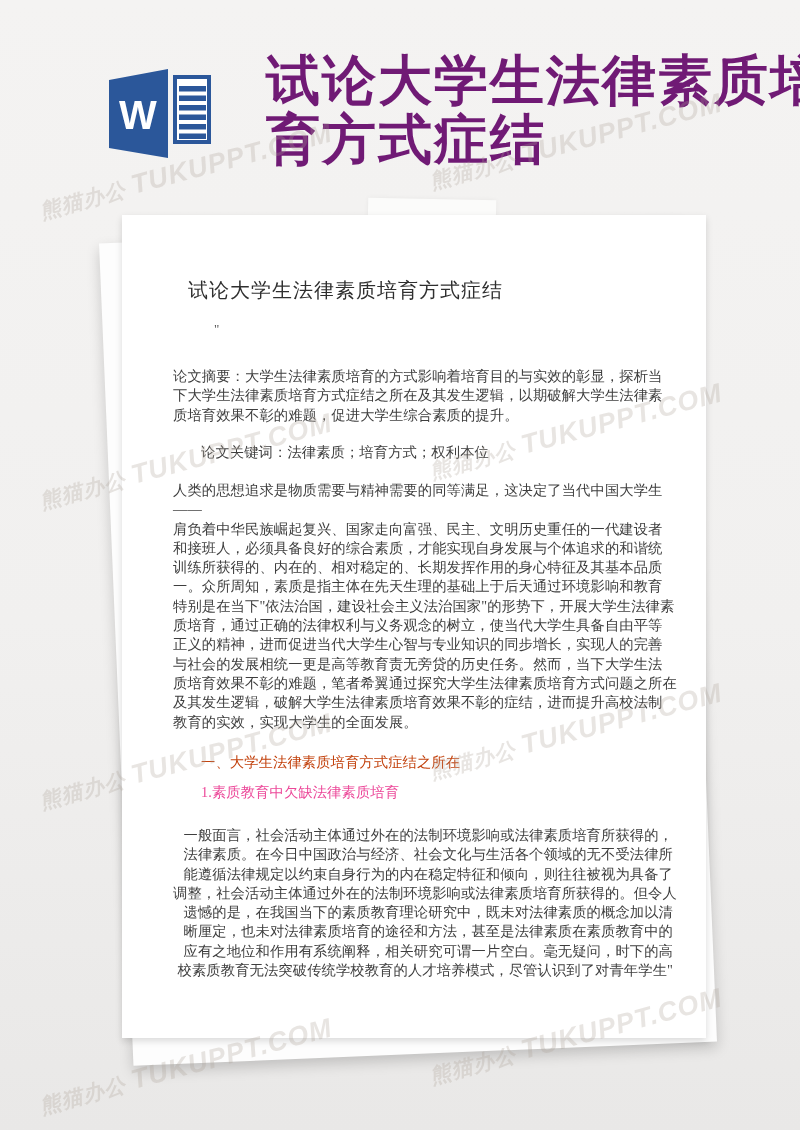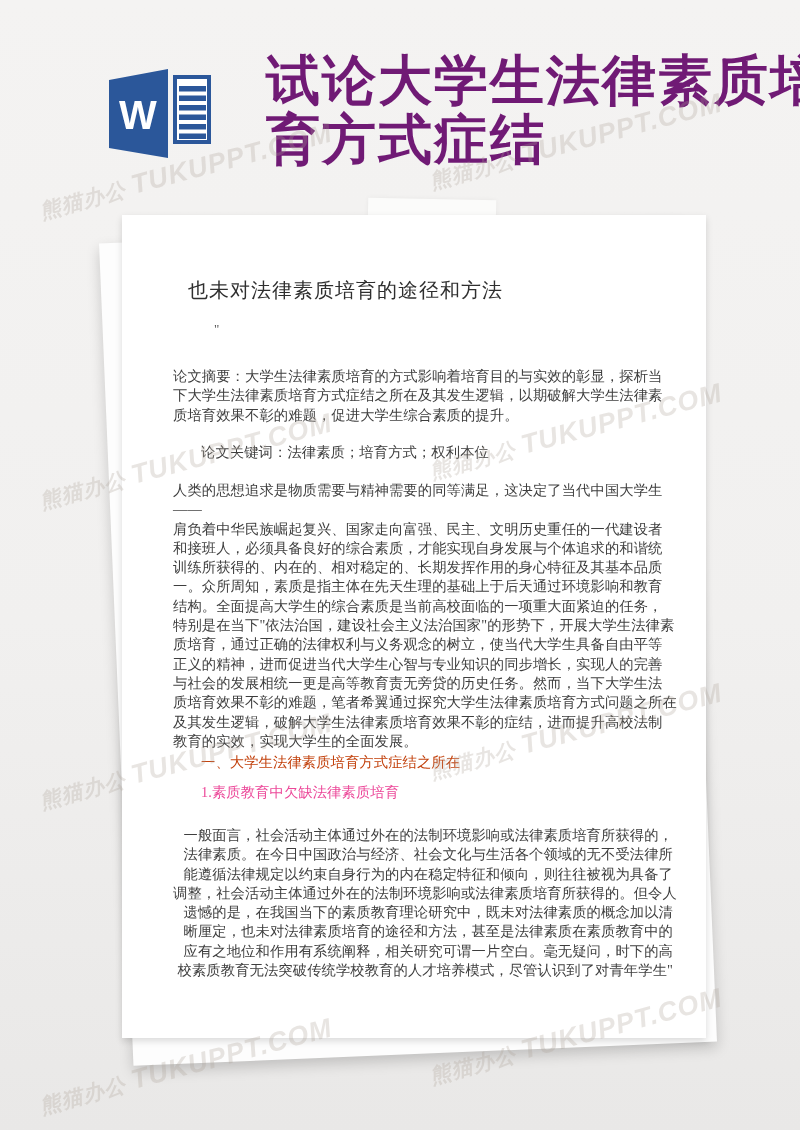--- a/index.html
+++ b/index.html
@@ -78,39 +78,38 @@
 
   <div class="header-title">
       <div class="ht-line">试论大学生法律素质培</div>
       <div class="ht-line">育方式症结</div>
     </div>
 
   <div class="page-sliver"></div>
   <div class="page-behind"></div>
 
   <div class="page-main">
-    <div class="doc-title">也未对法律素质培育的途径和方法</div>
+    <div class="doc-title">试论大学生法律素质培育方式症结</div>
     <div class="doc-quote">"</div>
 
     <div class="block abstract">
         <div class="tline">论文摘要：大学生法律素质培育的方式影响着培育目的与实效的彰显，探析当</div>
         <div class="tline">下大学生法律素质培育方式症结之所在及其发生逻辑，以期破解大学生法律素</div>
         <div class="tline">质培育效果不彰的难题，促进大学生综合素质的提升。</div>
       </div>
 
     <div class="block keywords tline">论文关键词：法律素质；培育方式；权利本位</div>
 
     <div class="block para1">
         <div class="tline">人类的思想追求是物质需要与精神需要的同等满足，这决定了当代中国大学生</div>
         <div class="tline">——</div>
         <div class="tline">肩负着中华民族崛起复兴、国家走向富强、民主、文明历史重任的一代建设者</div>
         <div class="tline">和接班人，必须具备良好的综合素质，才能实现自身发展与个体追求的和谐统</div>
         <div class="tline">训练所获得的、内在的、相对稳定的、长期发挥作用的身心特征及其基本品质</div>
         <div class="tline">一。众所周知，素质是指主体在先天生理的基础上于后天通过环境影响和教育</div>
-        <div class="tline">结构。全面提高大学生的综合素质是当前高校面临的一项重大面紧迫的任务，</div>
         <div class="tline">特别是在当下"依法治国，建设社会主义法治国家"的形势下，开展大学生法律素</div>
         <div class="tline">质培育，通过正确的法律权利与义务观念的树立，使当代大学生具备自由平等</div>
         <div class="tline">正义的精神，进而促进当代大学生心智与专业知识的同步增长，实现人的完善</div>
         <div class="tline">与社会的发展相统一更是高等教育责无旁贷的历史任务。然而，当下大学生法</div>
         <div class="tline">质培育效果不彰的难题，笔者希翼通过探究大学生法律素质培育方式问题之所在</div>
         <div class="tline">及其发生逻辑，破解大学生法律素质培育效果不彰的症结，进而提升高校法制</div>
         <div class="tline">教育的实效，实现大学生的全面发展。</div>
       </div>
 
     <div class="block h1 tline">一、大学生法律素质培育方式症结之所在</div>

